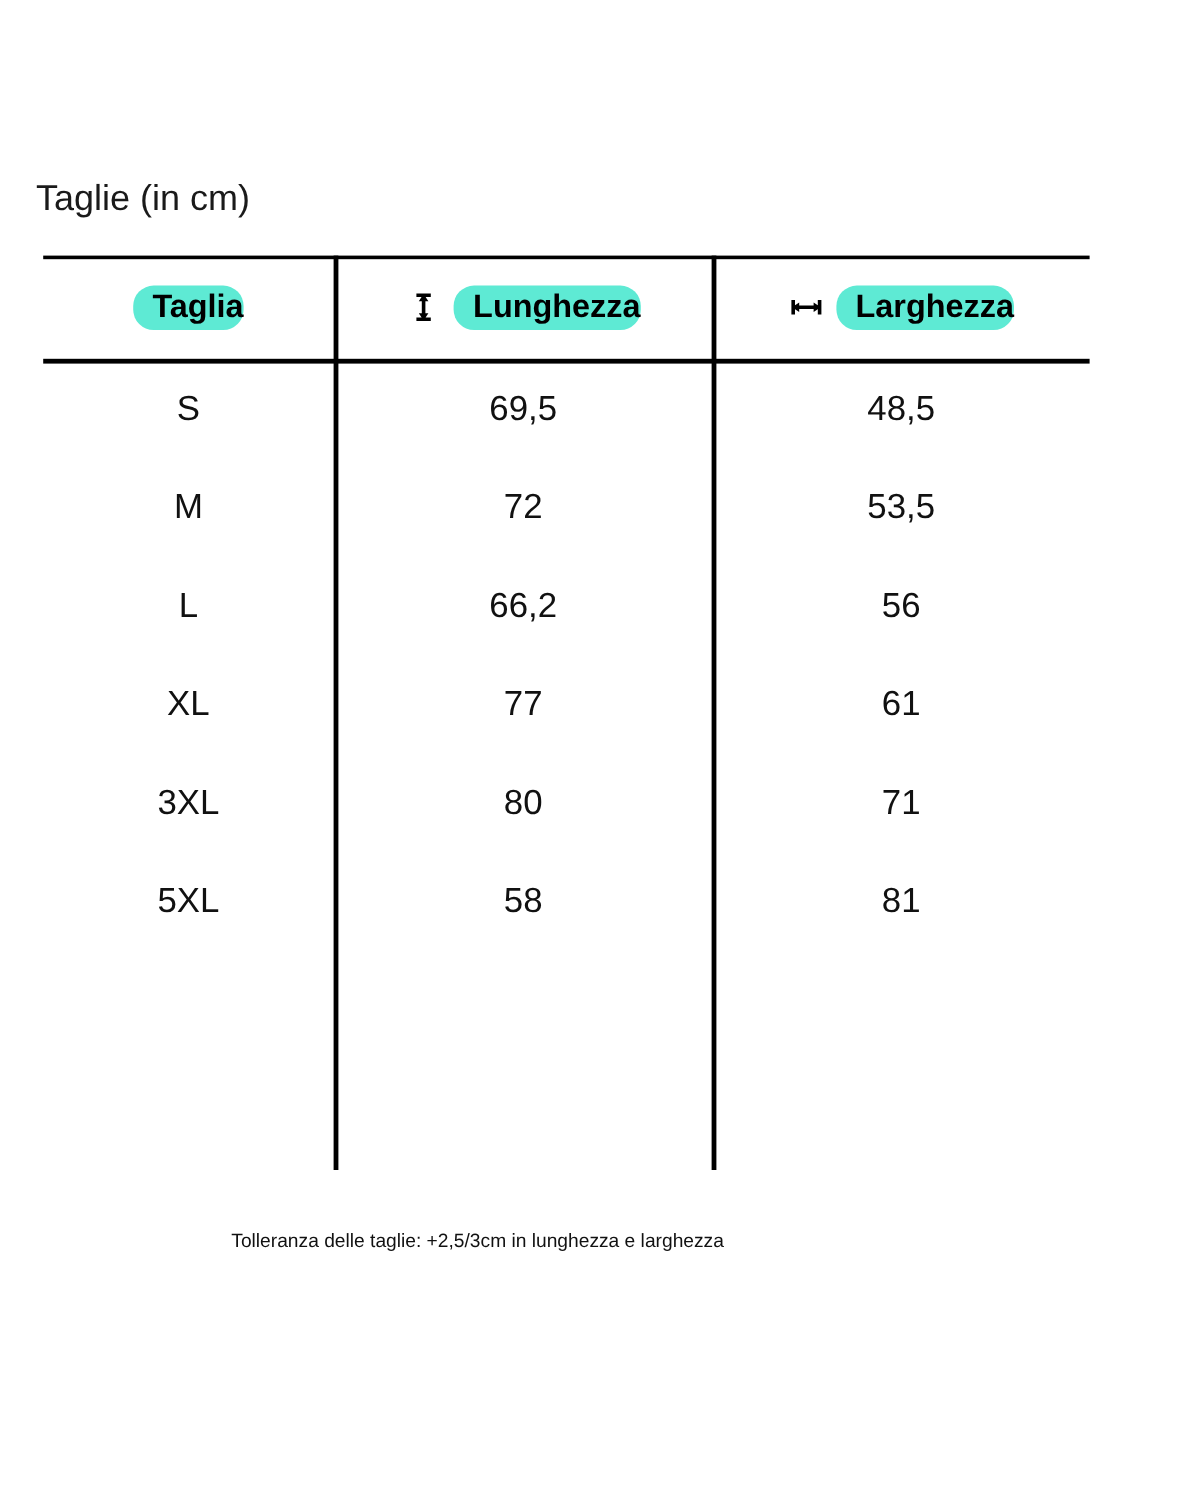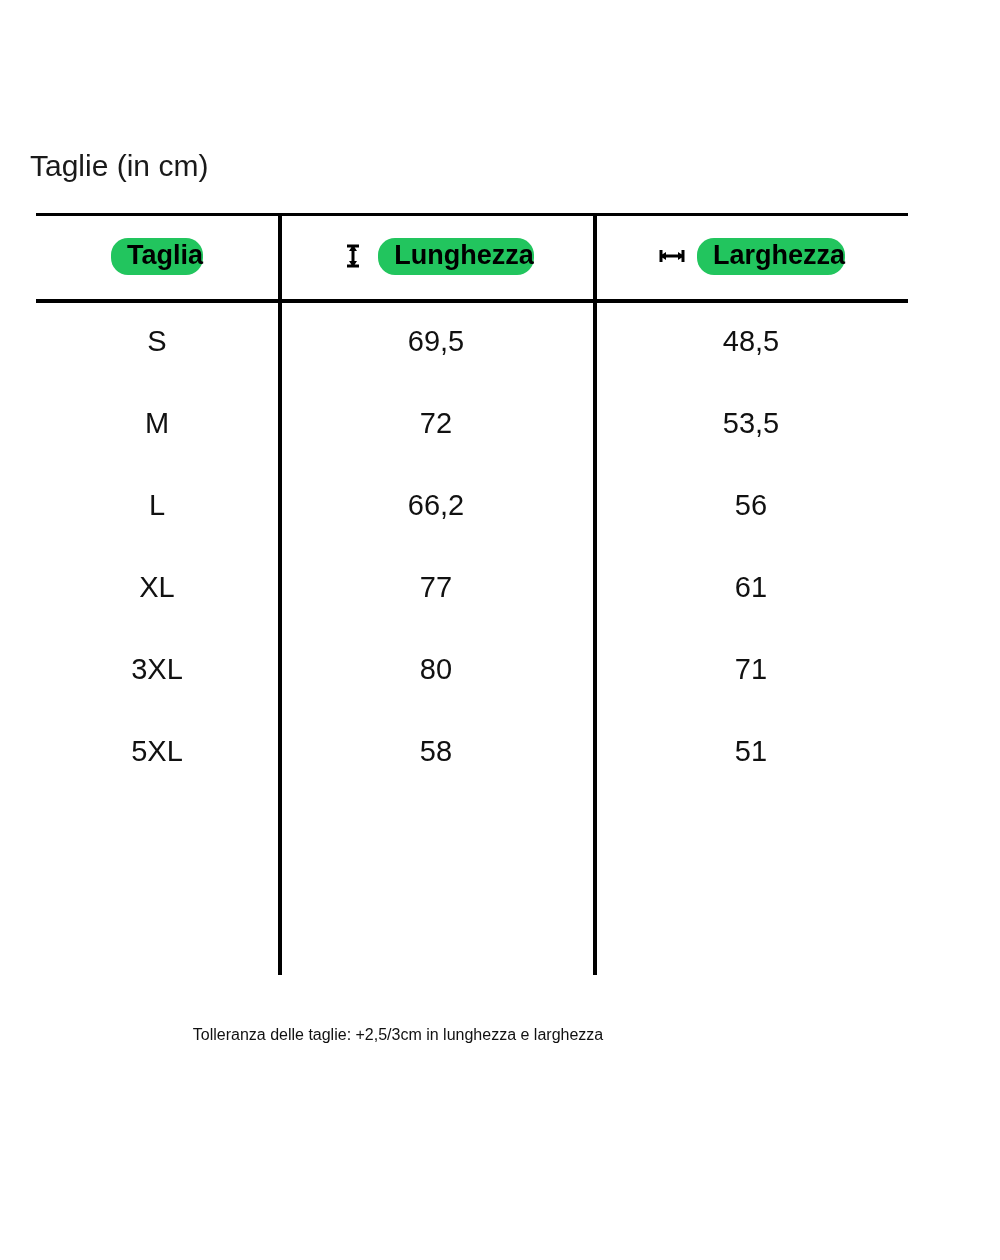--- a/index.html
+++ b/index.html
@@ -54,21 +54,21 @@
   thead th {
     padding: 0;
     height: 88px;
     vertical-align: middle;
     font-weight: normal;
   }
 
   
   .pill {
     display: inline-block;
-    background: #22c55e;
+    background: #5eead4;
     border-radius: 17px;
     padding: 2px 0 4px 16px;
     font-size: 27px;
     line-height: 31px;
     font-weight: bold;
     color: #000;
     white-space: nowrap;
   }
 
   .hdr-inner {
@@ -219,21 +219,21 @@
           <td>61</td>
         </tr>
         <tr>
           <td>3XL</td>
           <td>80</td>
           <td>71</td>
         </tr>
         <tr>
           <td>5XL</td>
           <td>58</td>
-          <td>51</td>
+          <td>81</td>
         </tr>
       </tbody>
     </table>
   </div>
 
   <div class="notes">
     <div>Tolleranza delle taglie: +2,5/3cm in lunghezza e larghezza</div>
   </div>
 
 </div>

